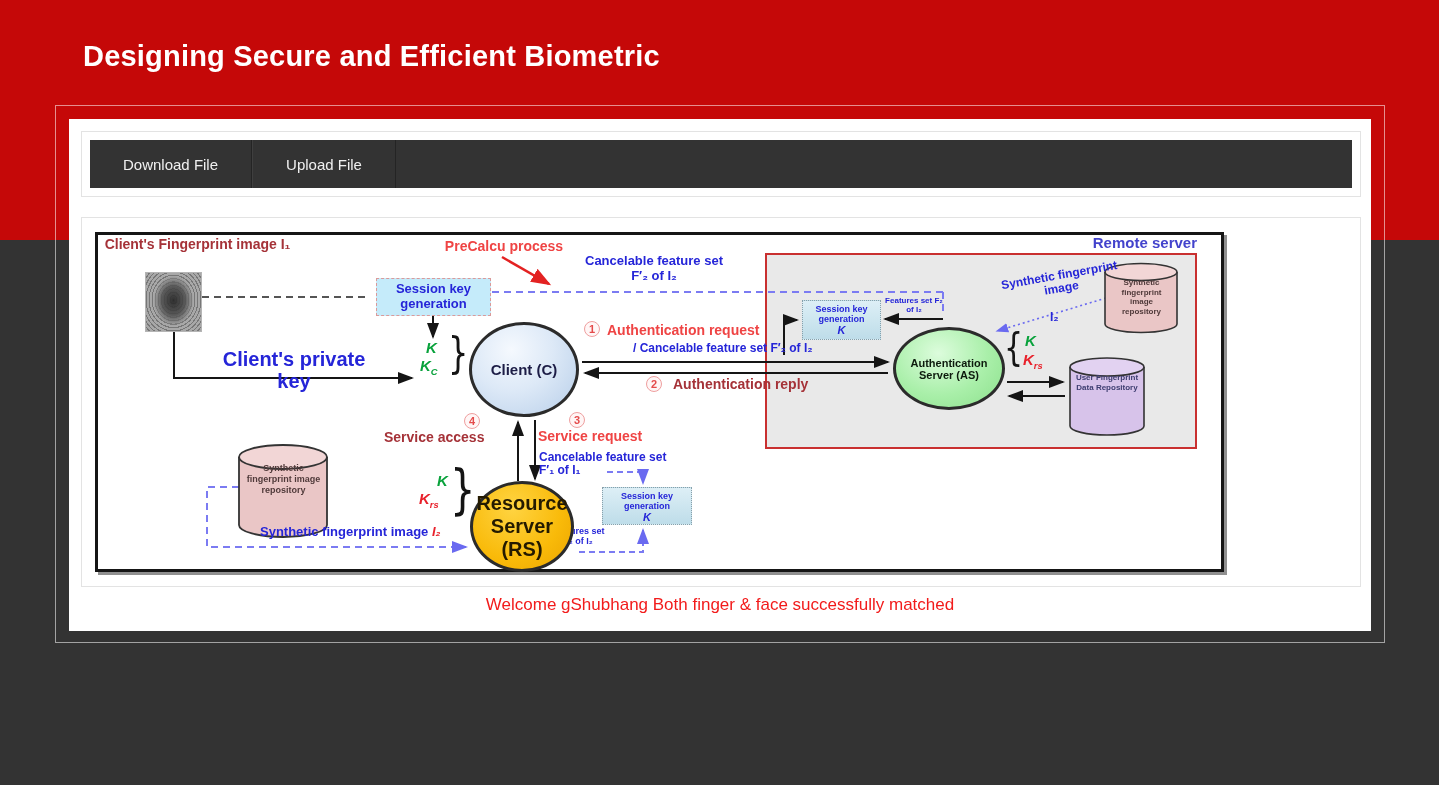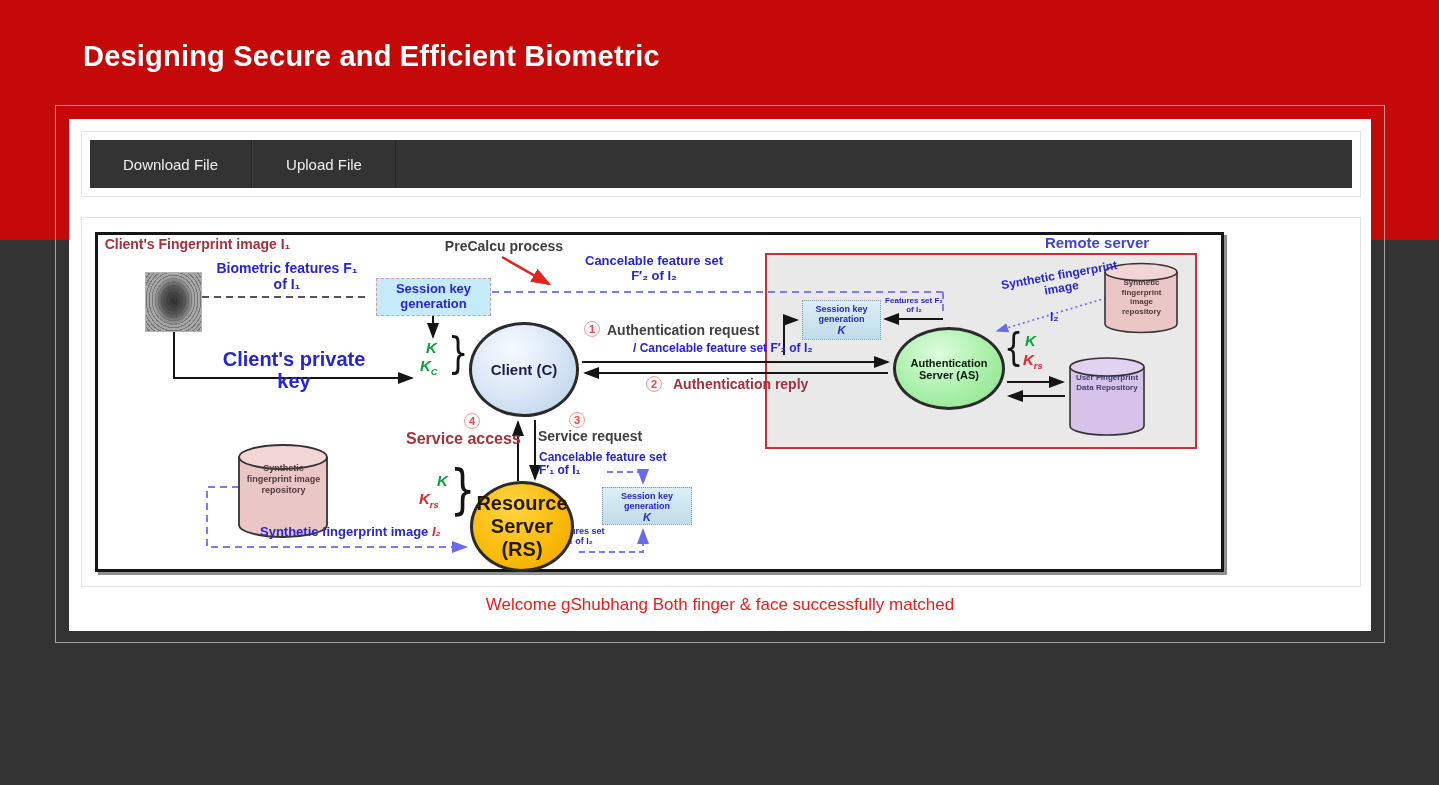--- a/index.html
+++ b/index.html
@@ -17,21 +17,21 @@
   .nav-item:first-child { border-left:none; }
 
   .diagram-wrap { position:absolute; left:12px; top:90px; right:10px; height:370px; border:1px solid #e3e3e3; background:#fff;margin-top:8px; }
   .stage { position:absolute; left:13px; top:14px; width:1129px; height:340px; border:3px solid #151515; background:#ffffff; box-shadow:3px 3px 0 rgba(70,70,70,.6); }
   .stage svg { position:absolute; left:0; top:0; }
 
   .lbl { position:absolute; font-weight:bold; line-height:1.12; }
   .ctr { text-align:center; }
   .blue { color:#2525d8; }
   .maroon { color:#a53238; }
-  .red { color:#404040; }
+  .red { color:#ef4444; }
   .green { color:#09a23c; font-style:italic; }
   .kred { color:#e8212b; font-style:italic; }
   .violet { color:#4343cc; }
   sub { font-size:.62em; }
 
   .cnum { position:absolute; width:16px; height:16px; border:1px solid #ef9f9f; border-radius:50%; color:#e44b4b; font-size:11px; font-weight:bold; text-align:center; line-height:15px; background:rgba(255,240,240,.6); }
   .brace { position:absolute; color:#141414; font-family:"DejaVu Sans", sans-serif; font-weight:normal; }
 
   .node { position:absolute; border:3px solid #2b2b2b; border-radius:50%; display:flex; align-items:center; justify-content:center; text-align:center; font-weight:bold; }
   #client-node { left:371px; top:87px; width:110px; height:95px; background:radial-gradient(ellipse at 38% 28%, #f5f9fe 0%, #dde9f7 45%, #b7cee9 100%); color:#1d1d46; font-size:15px; }
@@ -130,50 +130,49 @@
               <ellipse cx="1009" cy="132" rx="37" ry="9" fill="#e2d2f1" stroke="#333" stroke-width="1.6"></ellipse>
             </g>
             <g>
               <path d="M141,222 v68 a44,12 0 0 0 88,0 v-68" fill="#eac6c6" stroke="#333" stroke-width="1.8"></path>
               <ellipse cx="185" cy="222" rx="44" ry="12" fill="#f2d6d6" stroke="#333" stroke-width="1.8"></ellipse>
             </g>
           </svg>
 
           <div class="lbl maroon ctr" style="left:2px;top:2px;width:195px;font-size:14px;">Client's Fingerprint image  I₁</div>
           <div class="fingerprint"></div>
-          <div class="lbl blue ctr" style="left:110px;top:26px;width:158px;font-size:14px;">Biometric features F₁ of I₁</div>
           <div class="skbox" id="skbox1">Session key generation</div>
           <div class="lbl blue ctr" style="left:116px;top:113px;width:160px;font-size:20px;">Client's private key</div>
           <div class="lbl green" style="left:328px;top:105px;font-size:15px;">K</div>
           <div class="lbl green" style="left:322px;top:123px;font-size:15px;"><span>K</span><sub>C</sub></div>
           <div class="brace" style="left:350px;top:99px;font-size:32px;transform:scaleY(1.35);">}</div>
           <div class="node" id="client-node">Client (C)</div>
 
           <div class="lbl red ctr" style="left:331px;top:4px;width:150px;font-size:14px;">PreCalcu process</div>
           <div class="lbl blue ctr" style="left:487px;top:19px;width:138px;font-size:13px;">Cancelable feature set F′₂ of I₂</div>
 
-          <div class="lbl violet" style="left:899px;top:0px;width:200px;font-size:15px;text-align:center;">Remote server</div>
+          <div class="lbl violet" style="left:899px;top:0px;width:200px;font-size:15px;text-align:right;">Remote server</div>
           <div class="skbox" id="skbox2"><span>Session key generation</span><br><span class="kk">K</span></div>
           <div class="lbl blue ctr" style="left:784px;top:62px;width:64px;font-size:8px;">Features set F₂ of I₂</div>
           <div class="node" id="as-node">Authentication Server (AS)</div>
           <div class="brace" style="left:906px;top:95px;font-size:30px;transform:scaleY(1.3);">{</div>
           <div class="lbl green" style="left:927px;top:98px;font-size:15px;">K</div>
           <div class="lbl kred" style="left:925px;top:117px;font-size:15px;"><span>K</span><sub>rs</sub></div>
           <div class="lbl blue ctr" style="left:900px;top:34px;width:125px;font-size:12px;transform:rotate(-10deg);">Synthetic fingerprint image</div>
           <div class="lbl blue" style="left:952px;top:76px;font-size:12px;">I₂</div>
           <div class="cyl-lbl" style="left:1012px;top:43px;width:63px;font-size:8px;color:#503a3a;">Synthetic fingerprint image repository</div>
           <div class="cyl-lbl" style="left:976px;top:138px;width:66px;font-size:8px;color:#3d3d70;">User Fingerprint Data Repository</div>
 
           <div class="cnum" style="left:486px;top:86px;">1</div>
           <div class="lbl red" style="left:509px;top:88px;font-size:14px;">Authentication request</div>
           <div class="lbl blue" style="left:535px;top:107px;font-size:12px;">/ Cancelable feature set F′₂ of I₂</div>
           <div class="cnum" style="left:548px;top:141px;">2</div>
           <div class="lbl maroon" style="left:575px;top:142px;font-size:14px;">Authentication reply</div>
           <div class="cnum" style="left:366px;top:178px;">4</div>
-          <div class="lbl maroon" style="left:308px;top:195px;font-size:16px;">Service access</div>
+          <div class="lbl maroon" style="left:286px;top:195px;font-size:14px;">Service access</div>
           <div class="cnum" style="left:471px;top:177px;">3</div>
           <div class="lbl red" style="left:440px;top:194px;font-size:14px;">Service request</div>
           <div class="lbl blue" style="left:441px;top:216px;width:130px;font-size:12px;">Cancelable feature set F′₁ of I₁</div>
 
           <div class="skbox" id="skbox3"><span>Session key generation</span><br><span class="kk">K</span></div>
           <div class="lbl blue ctr" style="left:448px;top:291px;width:64px;font-size:9px;">Features set F₂ of I₂</div>
           <div class="node" id="rs-node">Resource Server (RS)</div>
           <div class="lbl green" style="left:339px;top:238px;font-size:15px;">K</div>
           <div class="lbl kred" style="left:321px;top:256px;font-size:15px;"><span>K</span><sub>rs</sub></div>
           <div class="brace" style="left:352px;top:231px;font-size:40px;transform:scaleY(1.35);">}</div>

